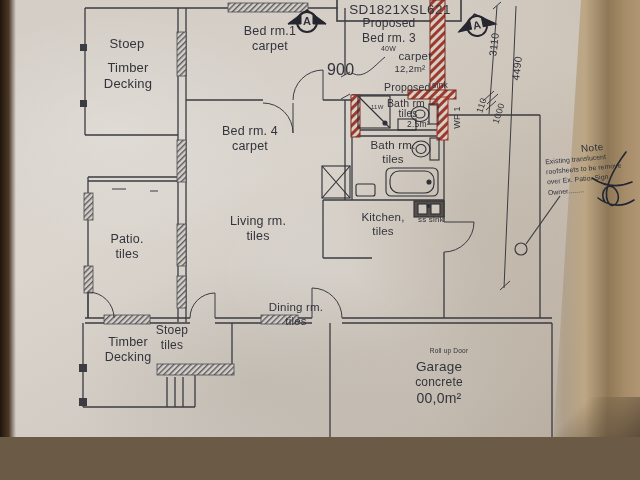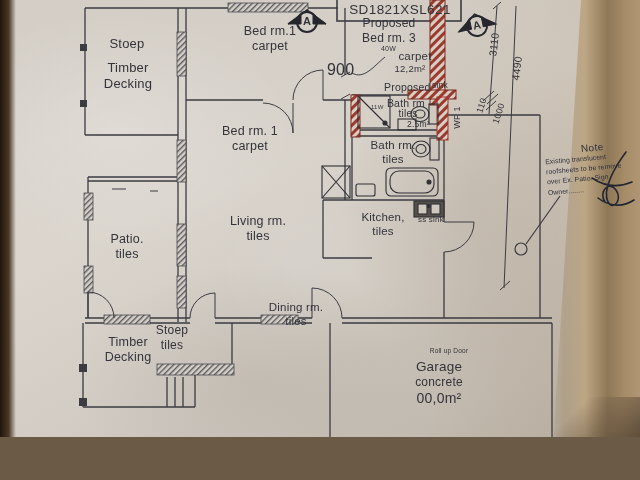--- a/index.html
+++ b/index.html
@@ -186,21 +186,21 @@
   <div class="lbl" style="left:387px;top:63px;width:46px;font-size:9.5px;">12,2m²</div>
   <div class="lbl left" style="left:327px;top:60px;font-size:16px;">900</div>
   <div class="lbl left" style="left:384px;top:81px;font-size:10.5px;">Proposed</div>
   <div class="lbl left" style="left:432px;top:80px;font-size:8.5px;">sink</div>
   <div class="lbl" style="left:380px;top:97px;width:52px;font-size:10.5px;">Bath rm</div>
   <div class="lbl left" style="left:371px;top:104px;font-size:6px;">11W</div>
   <div class="lbl" style="left:388px;top:108px;width:40px;font-size:10px;">tiles</div>
   <div class="lbl left" style="left:407px;top:119px;font-size:8.5px;text-align:right;">2.5m²</div>
   <div class="lbl" style="left:440px;top:112px;width:34px;font-size:9px;transform:rotate(-90deg);">WF 1</div>
 
-  <div class="lbl" style="left:196px;top:124px;width:108px;font-size:12.5px;">Bed rm. 1
+  <div class="lbl" style="left:196px;top:124px;width:108px;font-size:12.5px;">Bed rm. 4
 carpet</div>
   <div class="lbl" style="left:355px;top:138px;width:76px;font-size:11.5px;">Bath rm.
 tiles</div>
   <div class="lbl" style="left:212px;top:214px;width:92px;font-size:12.5px;">Living rm.
 tiles</div>
   <div class="lbl" style="left:98px;top:232px;width:58px;font-size:12.5px;">Patio.
 tiles</div>
   <div class="lbl" style="left:352px;top:210px;width:62px;font-size:11.5px;">Kitchen,
 tiles</div>
   <div class="lbl left" style="left:410px;top:215px;font-size:8px;margin-left:8px;">ss sink</div>

